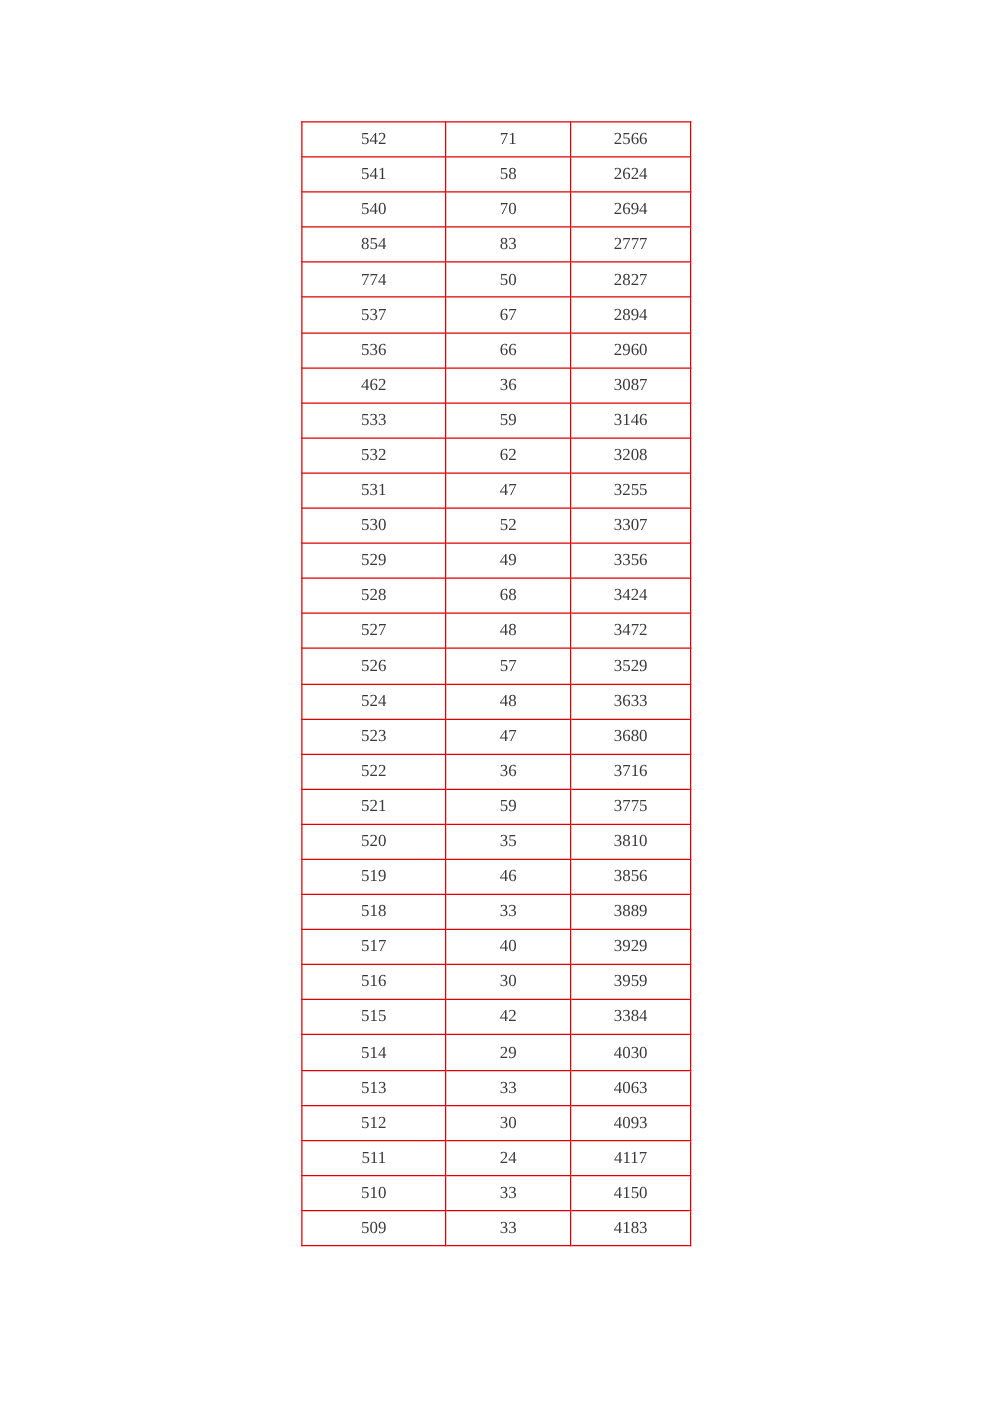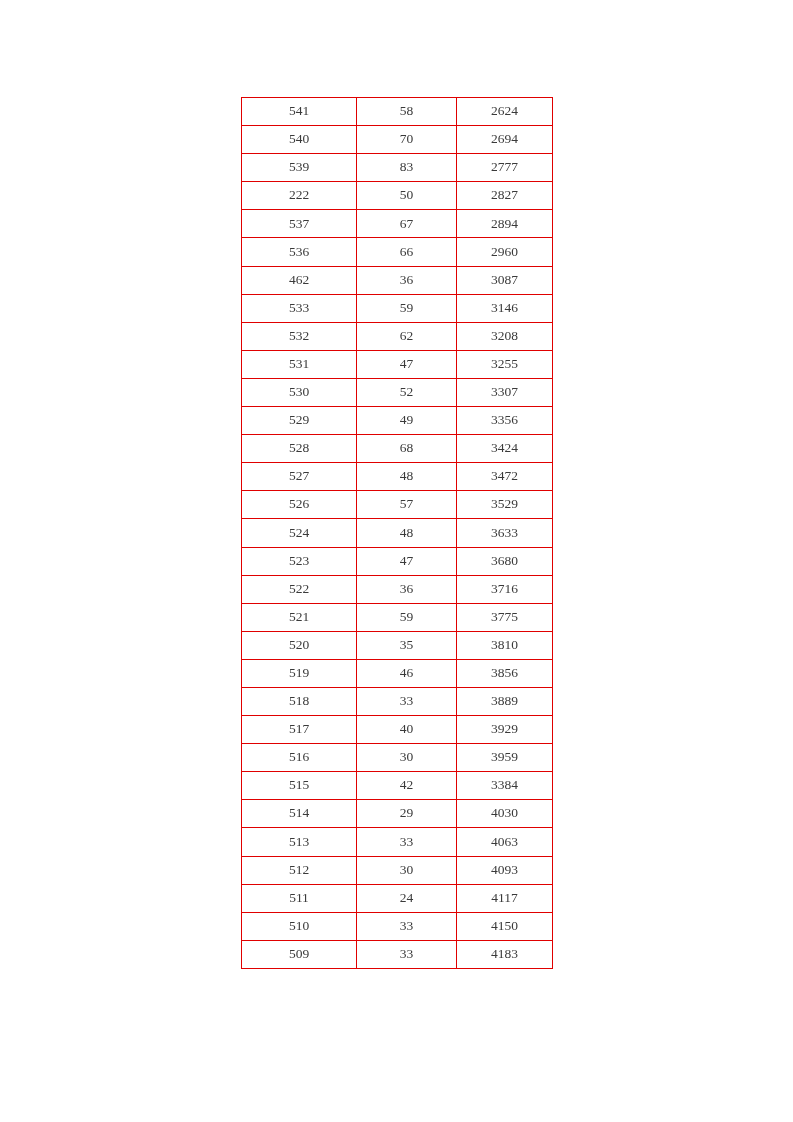--- a/index.html
+++ b/index.html
@@ -57,36 +57,41 @@
 <div class="page">
   <div class="table-wrap">
     <table class="score-table">
       <colgroup>
         <col class="c1">
         <col class="c2">
         <col class="c3">
       </colgroup>
       <tbody id="table-body">
           <tr>
+            <td>542</td>
+            <td>71</td>
+            <td>2566</td>
+          </tr>
+          <tr>
             <td>541</td>
             <td>58</td>
             <td>2624</td>
           </tr>
           <tr>
             <td>540</td>
             <td>70</td>
             <td>2694</td>
           </tr>
           <tr>
-            <td>539</td>
+            <td>854</td>
             <td>83</td>
             <td>2777</td>
           </tr>
           <tr>
-            <td>222</td>
+            <td>774</td>
             <td>50</td>
             <td>2827</td>
           </tr>
           <tr>
             <td>537</td>
             <td>67</td>
             <td>2894</td>
           </tr>
           <tr>
             <td>536</td>

